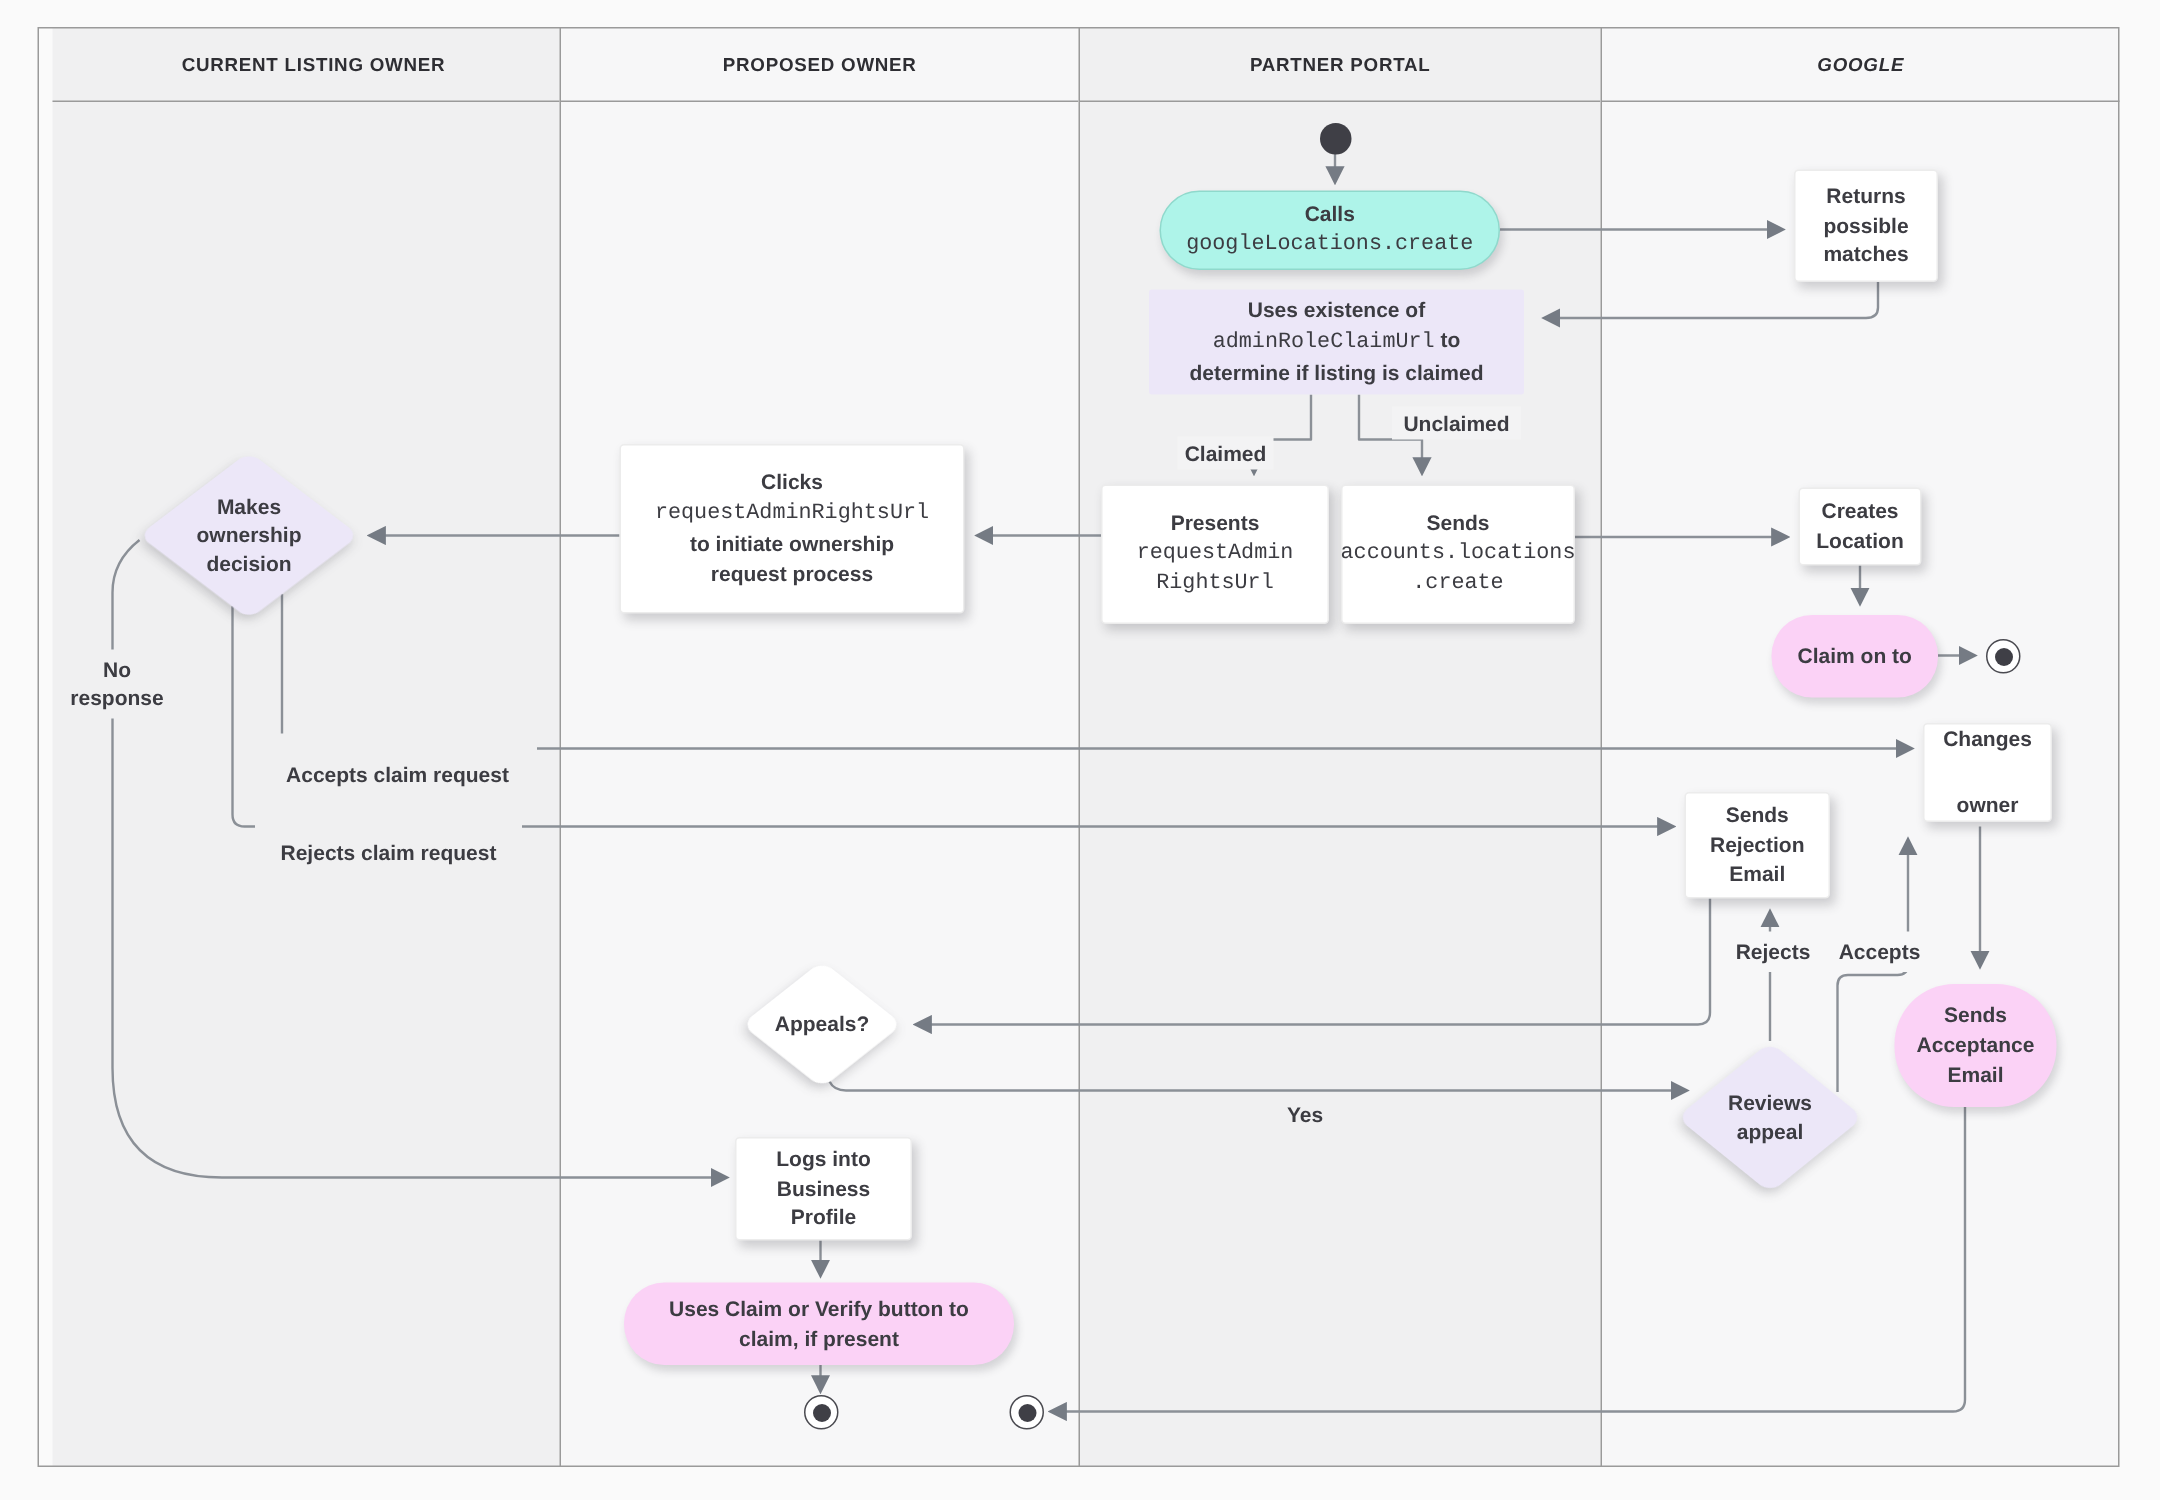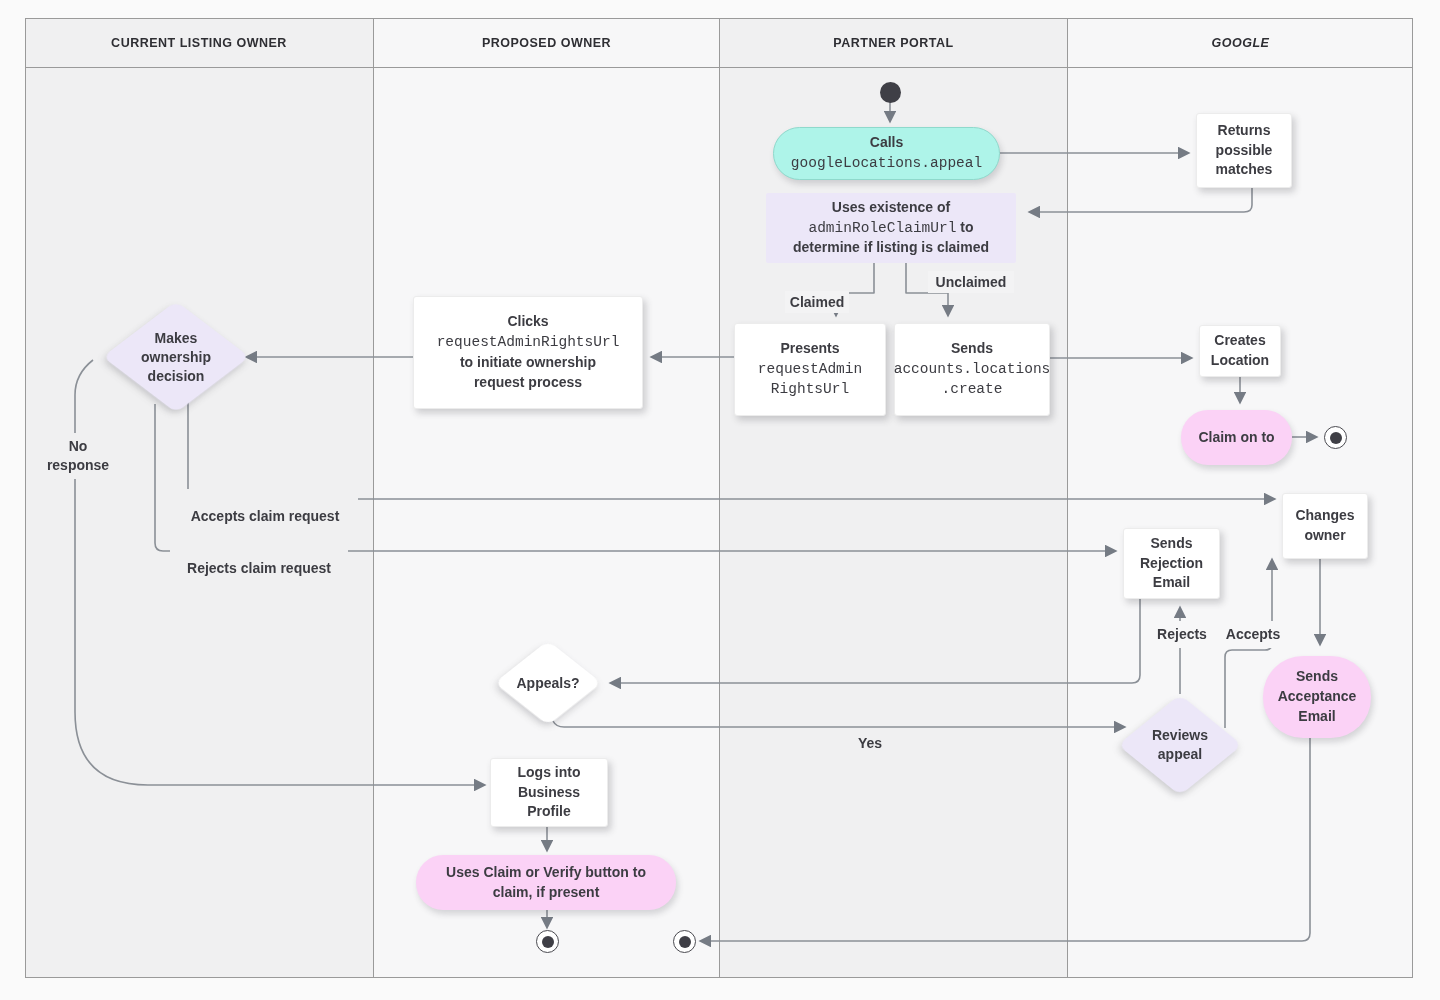--- a/index.html
+++ b/index.html
@@ -52,21 +52,21 @@
   .startnode{position:absolute;z-index:6;width:21px;height:21px;border-radius:50%;background:#3f3f46;}
   .endnode{position:absolute;z-index:6;width:23px;height:23px;border-radius:50%;background:#fff;
     border:1.6px solid #4a4a50;box-sizing:border-box;display:flex;align-items:center;justify-content:center;}
   .endnode .dot{width:12px;height:12px;border-radius:50%;background:#3f3f46;}
 </style>
 </head>
 <body>
 
 <div id="stage">
 
-  <div class="lane first" style="left:25px;width:348px;background:var(--c-lane-dark);padding-left:28px;">
+  <div class="lane first" style="left:35px;width:348px;background:var(--c-lane-dark);padding-left:28px;">
     <div class="lane-header">CURRENT LISTING OWNER</div>
   </div>
   <div class="lane" style="left:373px;width:346px;background:var(--c-lane-light);">
     <div class="lane-header">PROPOSED OWNER</div>
   </div>
   <div class="lane" style="left:719px;width:348px;background:var(--c-lane-dark);">
     <div class="lane-header">PARTNER PORTAL</div>
   </div>
   <div class="lane" style="left:1067px;width:346px;background:var(--c-lane-light);font-style:italic;">
     <div class="lane-header">GOOGLE</div>
@@ -111,21 +111,21 @@
   <div class="elabel bottom" style="left:172px;top:489px;width:186px;height:37px;background:var(--c-lane-dark);">Accepts claim request</div>
   <div class="elabel bottom" style="left:170px;top:541px;width:178px;height:37px;background:var(--c-lane-dark);">Rejects claim request</div>
   <div class="elabel" style="left:848px;top:730px;width:44px;height:26px;background:var(--c-lane-dark);">Yes</div>
   <div class="elabel" style="left:1150px;top:621px;width:64px;height:27px;background:var(--c-lane-light);">Rejects</div>
   <div class="elabel" style="left:1218px;top:621px;width:70px;height:27px;background:var(--c-lane-light);">Accepts</div>
 
   <div class="startnode" style="left:880px;top:82px;"></div>
 
   <div class="node pill teal" style="left:773px;top:127px;width:227px;height:53px;">
     <div class="t">Calls</div>
-    <div class="m">googleLocations.appeal</div>
+    <div class="m">googleLocations.create</div>
   </div>
 
   <div class="node box" style="left:1196px;top:113px;width:96px;height:75px;">
     <div class="t">Returns</div>
     <div class="t">possible</div>
     <div class="t">matches</div>
   </div>
 
   <div class="node note" style="left:766px;top:193px;width:250px;height:70px;">
     <div class="t">Uses existence of</div>
@@ -145,21 +145,21 @@
     <div class="m">.create</div>
   </div>
 
   <div class="node box" style="left:413px;top:296px;width:230px;height:113px;">
     <div class="t">Clicks</div>
     <div class="m">requestAdminRightsUrl</div>
     <div class="t">to initiate ownership</div>
     <div class="t">request process</div>
   </div>
 
-  <div class="diamond" style="left:124px;top:305px;width:104px;height:104px;--sy:0.76;">
+  <div class="diamond" style="left:114px;top:305px;width:104px;height:104px;--sy:0.76;">
     <div class="dshape lav"></div>
     <div class="dlabel">
       <div>Makes</div>
       <div>ownership</div>
       <div>decision</div>
     </div>
   </div>
 
   <div class="node box" style="left:1199px;top:325px;width:82px;height:52px;">
     <div class="t">Creates</div>
@@ -167,21 +167,21 @@
   </div>
 
   <div class="node pill pink" style="left:1181px;top:410px;width:111px;height:55px;">
     <div class="t">Claim on to</div>
   </div>
 
   <div class="endnode" style="left:1324px;top:426px;">
       <div class="dot"></div>
     </div>
 
-  <div class="node box" style="left:1282px;top:493px;width:86px;height:66px;">
+  <div class="node box" style="left:1282px;top:482px;width:86px;height:66px;justify-content:space-between;">
     <div class="t">Changes</div>
     <div class="t">owner</div>
   </div>
 
   <div class="node box" style="left:1123px;top:528px;width:97px;height:71px;">
     <div class="t">Sends</div>
     <div class="t">Rejection</div>
     <div class="t">Email</div>
   </div>
 

